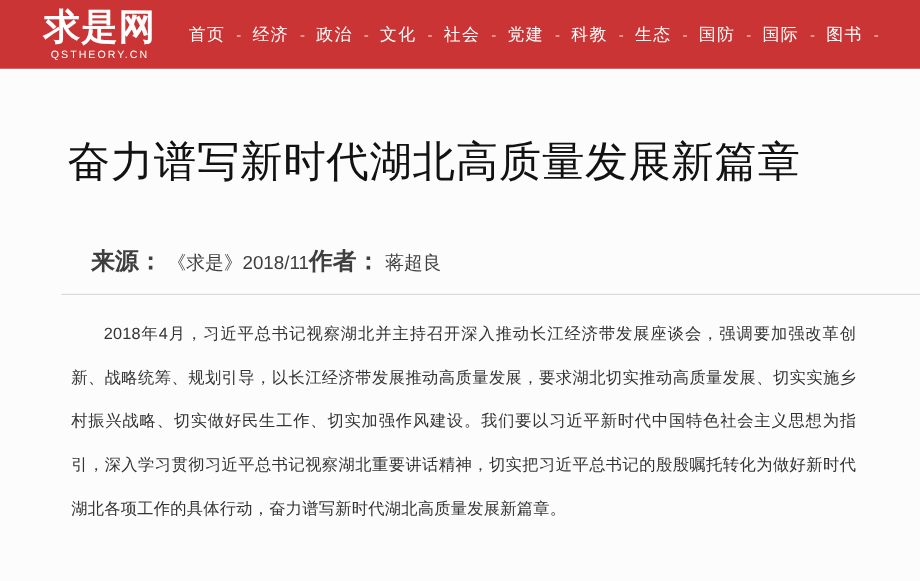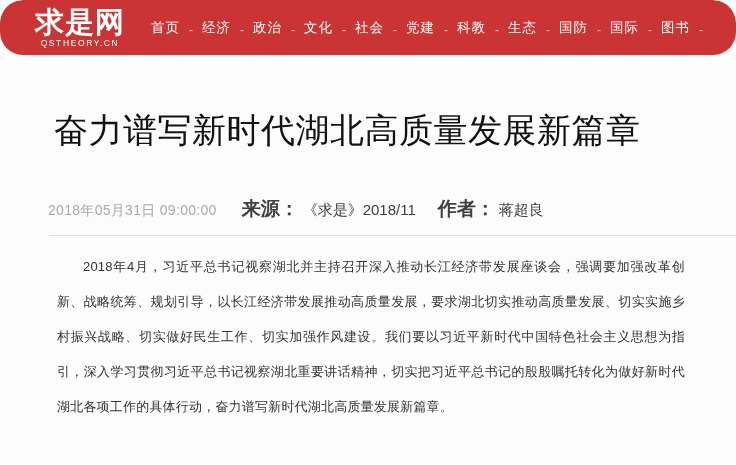--- a/index.html
+++ b/index.html
@@ -5,21 +5,21 @@
   :root{
     --header-bg:#cb3434;
     --nav-text:#ffffff;
     --title-color:#121212;
     --date-color:#a9a9a9;
     --meta-color:#3f3f3f;
     --body-color:#333333;
     --divider-color:#dcdcdc;
     --page-bg:#fdfcfc;
   }
-  *{margin:0;padding:0;box-sizing:border-box;border-radius:23px;}
+  *{margin:0;padding:0;box-sizing:border-box;}
   html,body{width:736px;height:465px;overflow:hidden;}
   body{
     background:var(--page-bg);
     font-family:"Liberation Sans","DejaVu Sans",sans-serif;
     position:relative;
   }
   
   .site-header{
     position:absolute;top:0;left:0;width:736px;height:55px;
     background:var(--header-bg);
@@ -32,21 +32,21 @@
     display:flex;flex-direction:column;align-items:center;
     color:#fff;cursor:pointer;flex:0 0 auto;
   }
   .logo-cn{
     font-size:29px;font-weight:bold;line-height:30px;letter-spacing:1px;
   }
   .logo-en{
     font-size:8.5px;font-weight:normal;letter-spacing:1.6px;line-height:10px;margin-top:1px;
   }
   .main-nav{
-    display:flex;align-items:flex-end;
+    display:flex;align-items:center;
     margin-left:26px;
     font-size:13.5px;color:var(--nav-text);
     flex:0 0 auto;
   }
   .nav-item{
     color:var(--nav-text);text-decoration:none;cursor:pointer;
     letter-spacing:1px;
   }
   .nav-sep{
     color:rgba(255,228,228,.85);
@@ -71,21 +71,21 @@
     font-size:14px;color:var(--date-color);
     letter-spacing:0.3px;
   }
   .meta-source-label{margin-left:25px;}
   .meta-source-label,.meta-author-label{
     font-size:19px;color:var(--meta-color);font-weight:bold;
   }
   .meta-source-value,.meta-author-value{
     font-size:15px;color:var(--meta-color);margin-left:4px;
   }
-  .meta-author-label{margin-left:22px;}
+  .meta-author-label{}
   .divider{
     position:absolute;top:235px;left:49px;right:0;height:1px;
     background:var(--divider-color);
   }
   .article-body{
     position:absolute;left:57px;top:249px;
     width:628px;
     font-size:13px;line-height:35px;
     color:var(--body-color);
     text-align:justify;
@@ -123,21 +123,20 @@
     <a class="nav-item">国际</a>
     <span class="nav-sep">-</span>
     <a class="nav-item">图书</a>
     <span class="nav-sep">-</span>
   </nav>
 </header>
 
 <h1 class="article-title">奋力谱写新时代湖北高质量发展新篇章</h1>
 
 <div class="meta-row">
-  <span class="meta-date">2018年05月31日 09:00:00</span>
   <span class="meta-source-label">来源：</span>
   <span class="meta-source-value">《求是》2018/11</span>
   <span class="meta-author-label">作者：</span>
   <span class="meta-author-value">蒋超良</span>
 </div>
 
 <div class="divider"></div>
 
 <div class="article-body">
   <p>2018年4月，习近平总书记视察湖北并主持召开深入推动长江经济带发展座谈会，强调要加强改革创新、战略统筹、规划引导，以长江经济带发展推动高质量发展，要求湖北切实推动高质量发展、切实实施乡村振兴战略、切实做好民生工作、切实加强作风建设。我们要以习近平新时代中国特色社会主义思想为指引，深入学习贯彻习近平总书记视察湖北重要讲话精神，切实把习近平总书记的殷殷嘱托转化为做好新时代湖北各项工作的具体行动，奋力谱写新时代湖北高质量发展新篇章。</p>

